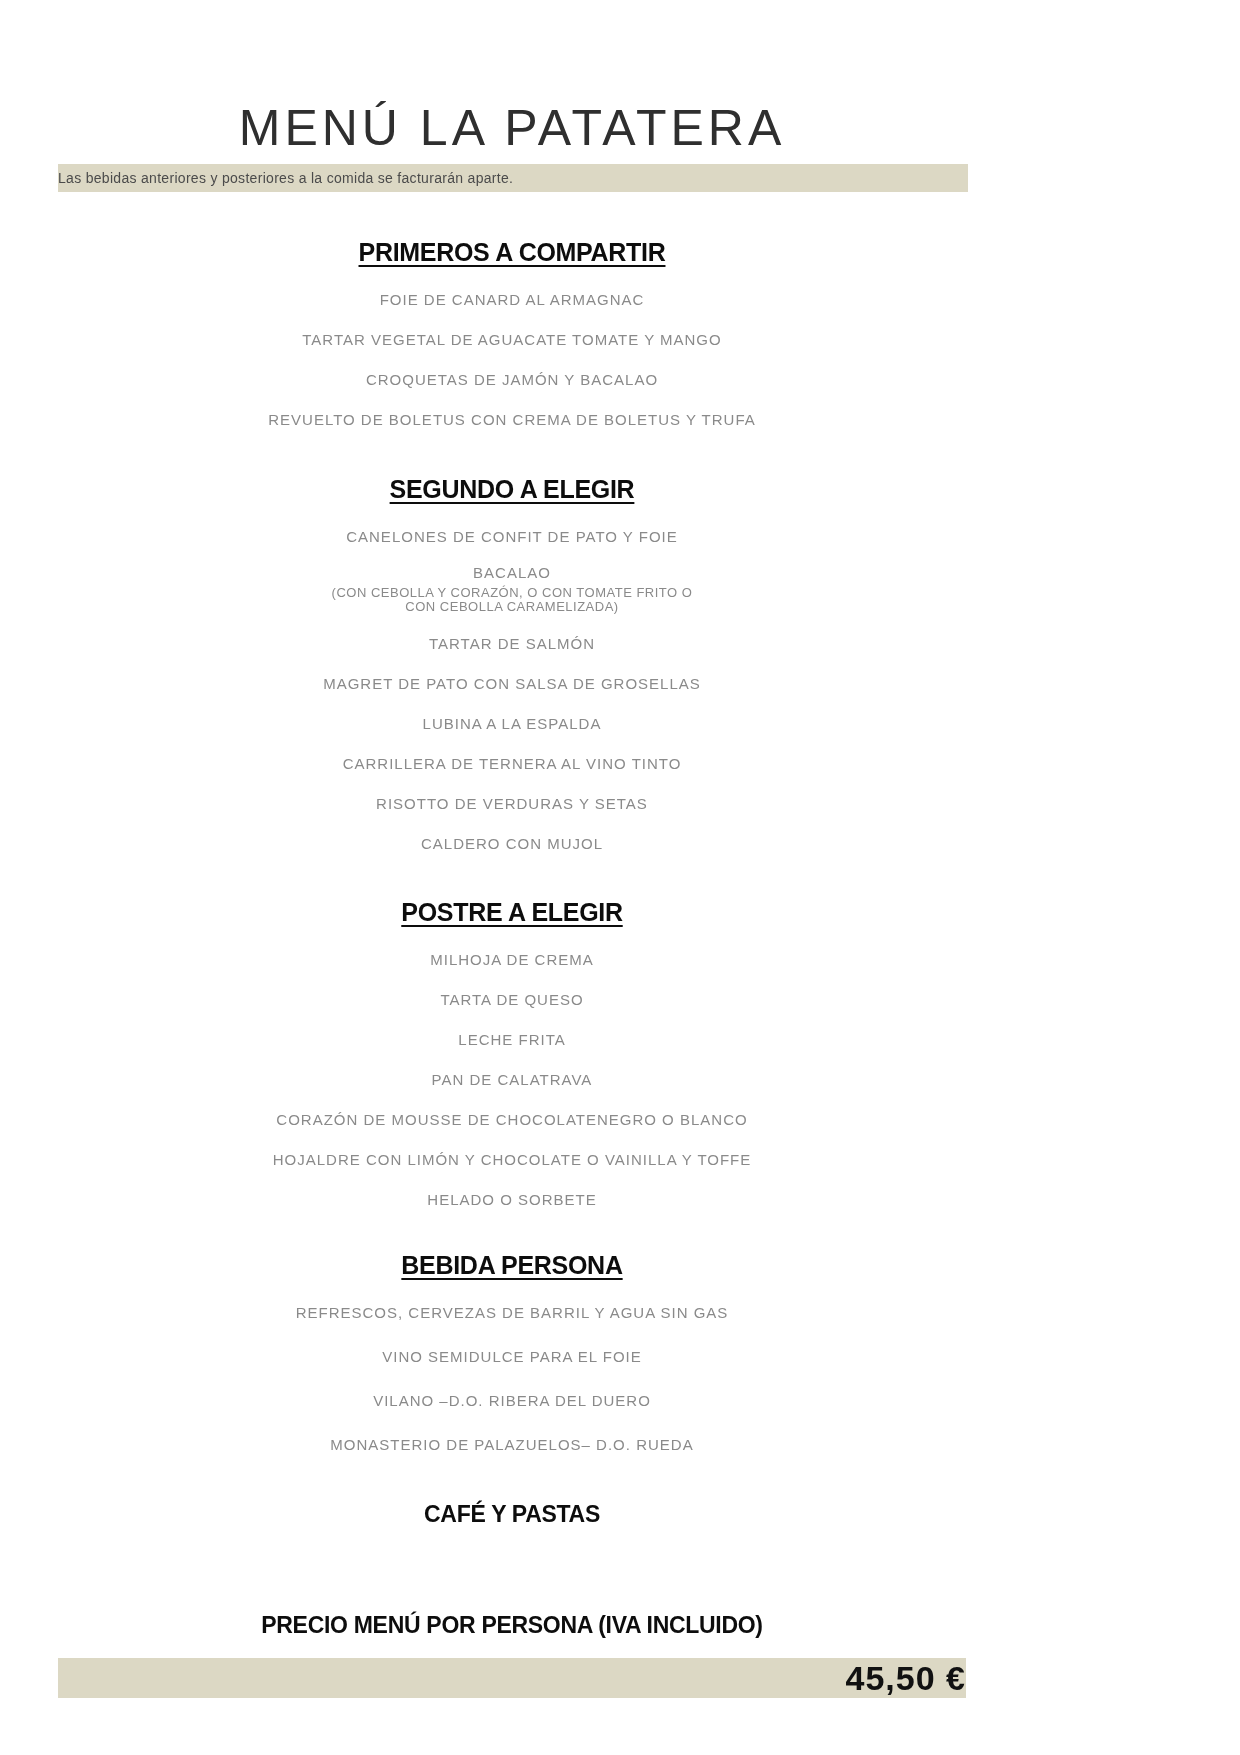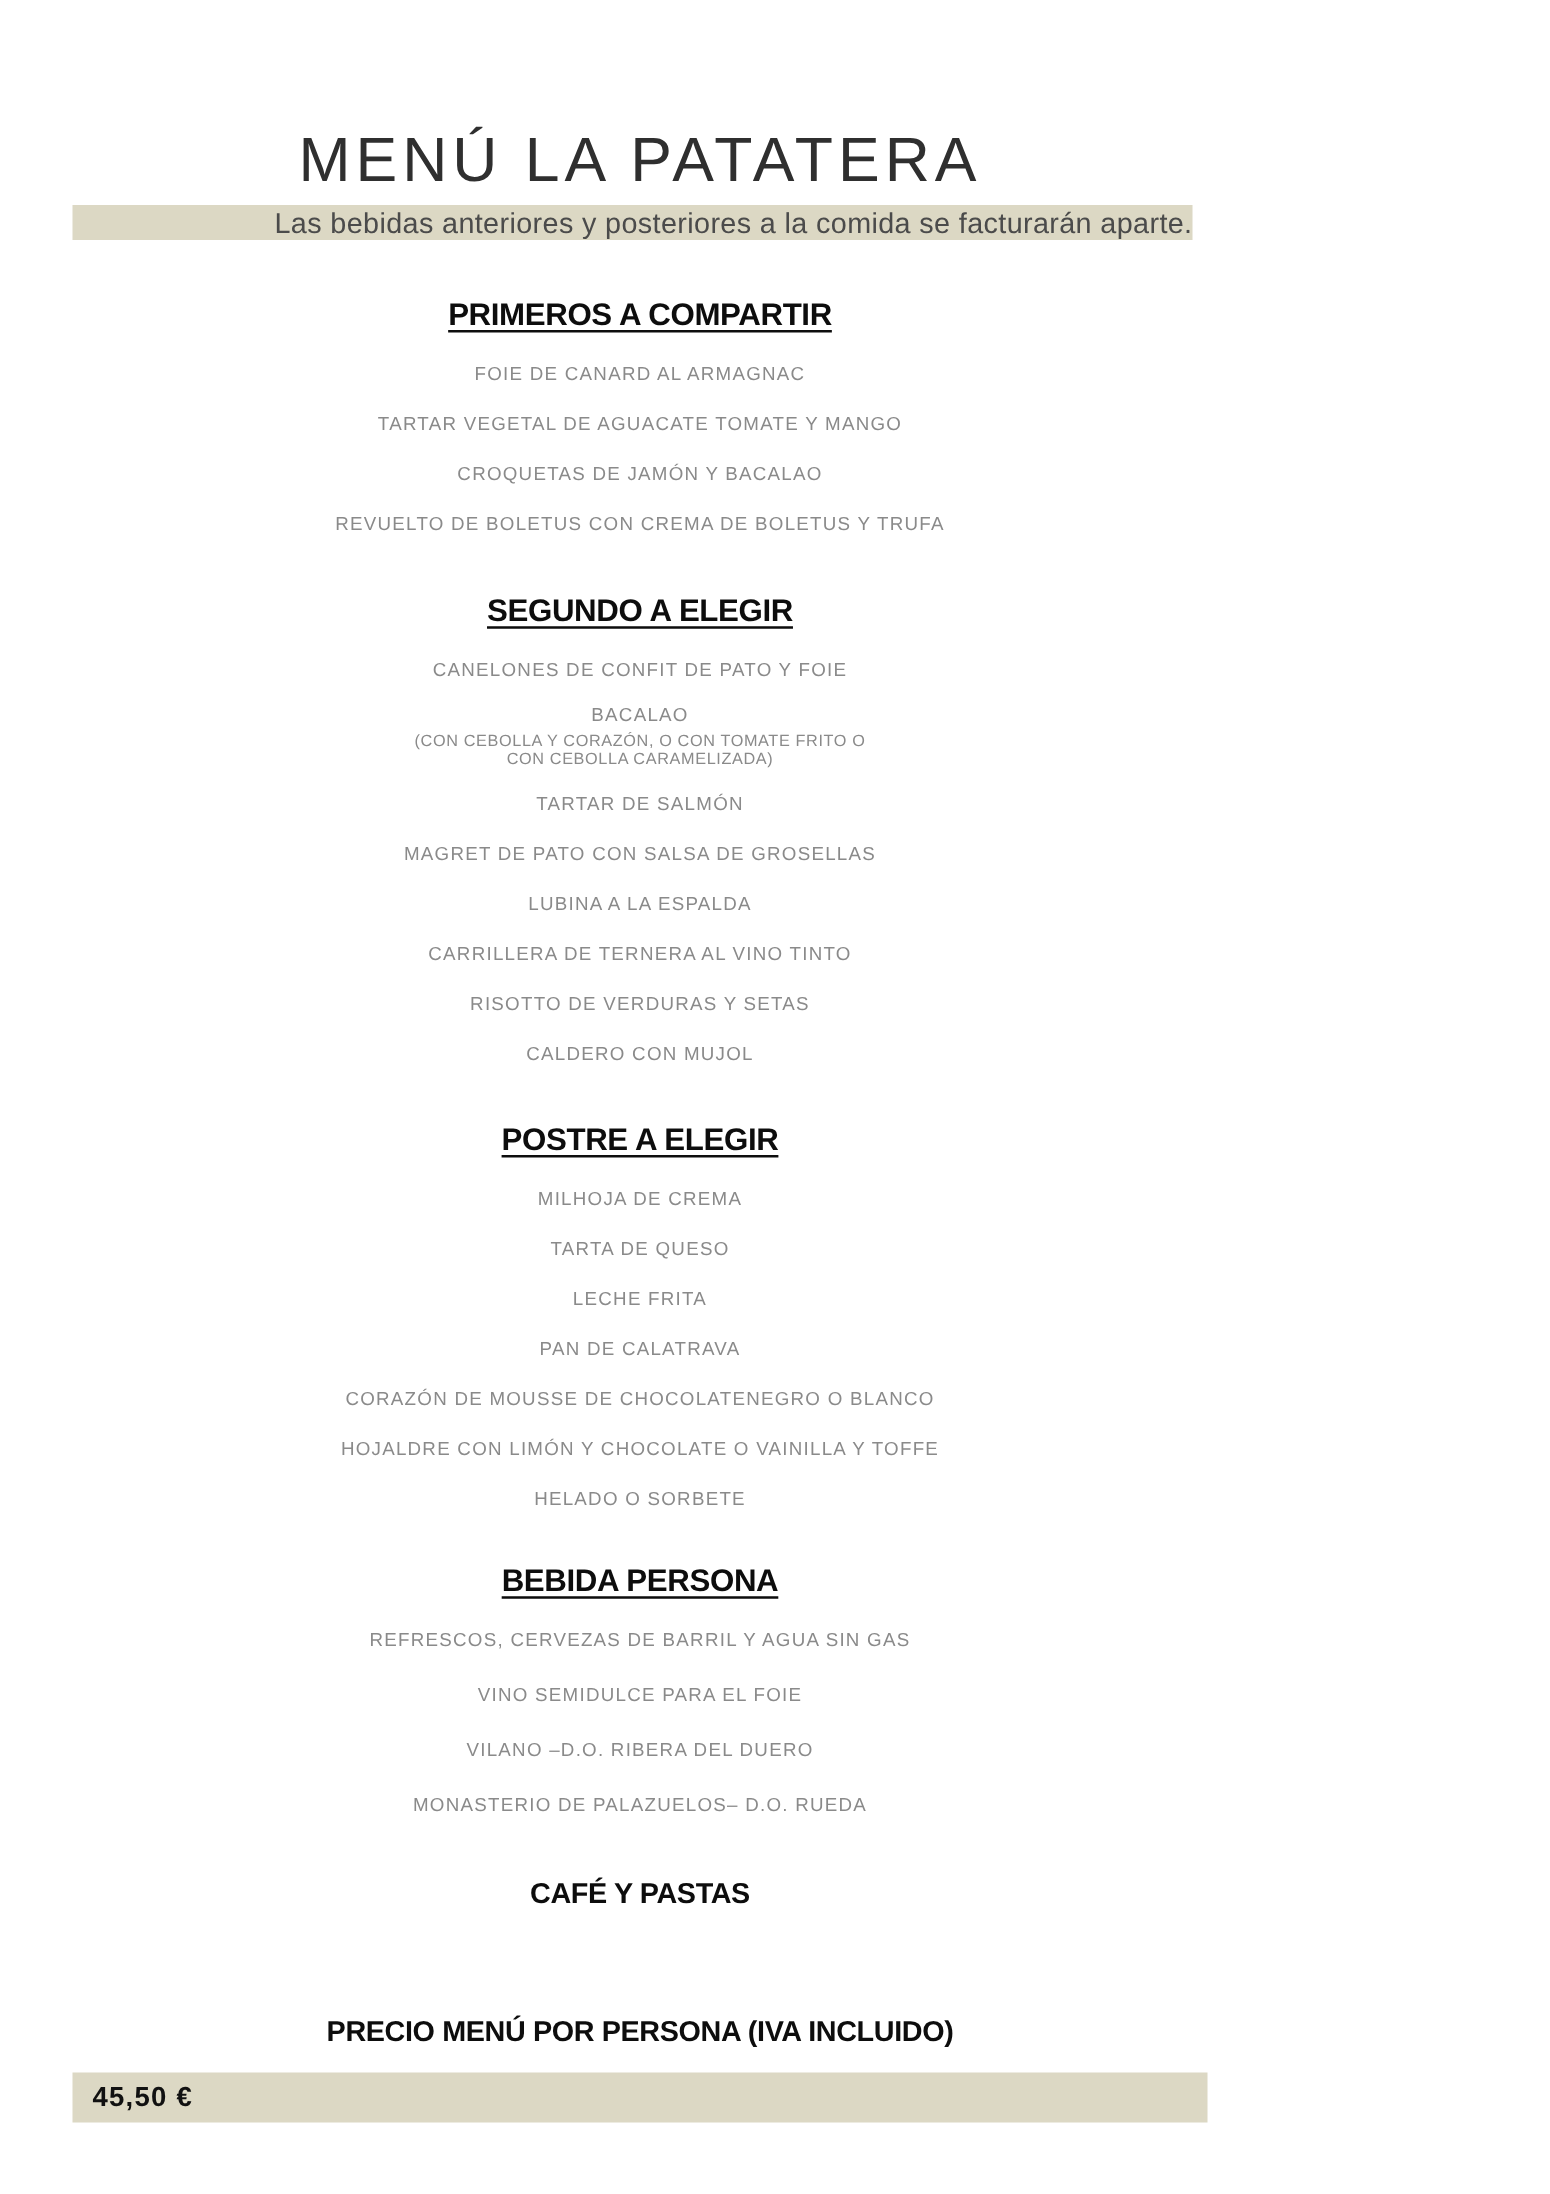--- a/index.html
+++ b/index.html
@@ -17,26 +17,26 @@
     top:68px; left:0; right:0;
     text-align:center;
     font-size:50px;
     line-height:52px;
     font-weight:200;
     letter-spacing:4px;
     color:var(--title-text, #2f2f2f);
   }
   .notice-bar {
     position:absolute;
-    top:164px; left:58px; right:70px;
+    top:164px; left:58px; right:56px;
     height:28px;
     background:var(--bar-bg, #dcd8c4);
-    text-align:right;
+    text-align:left;
     line-height:28px;
-    font-size:23px;
+    font-size:14px;
     letter-spacing:0.3px;
     color:var(--notice-text, #4b4b4b);
   }
   .content {
     position:absolute;
     top:225px; left:0; right:0;
     text-align:center;
   }
   .section { margin:0; }
   .section-heading {
@@ -85,22 +85,22 @@
     font-weight:bold;
     letter-spacing:-0.3px;
     color:var(--heading-text, #0d0d0d);
     margin:86px 0 0 0;
   }
   .price-bar {
     margin:19px 58px 0 58px;
     height:40px;
     background:var(--bar-bg, #dcd8c4);
     line-height:40px;
-    text-align:left;
-    font-size:22px;
+    text-align:right;
+    font-size:34px;
     font-weight:600;
     letter-spacing:1px;
     color:var(--price-text, #111111);
     padding-left:16px;
   }
 </style>
 </head>
 <body>
 
 <div class="page">

